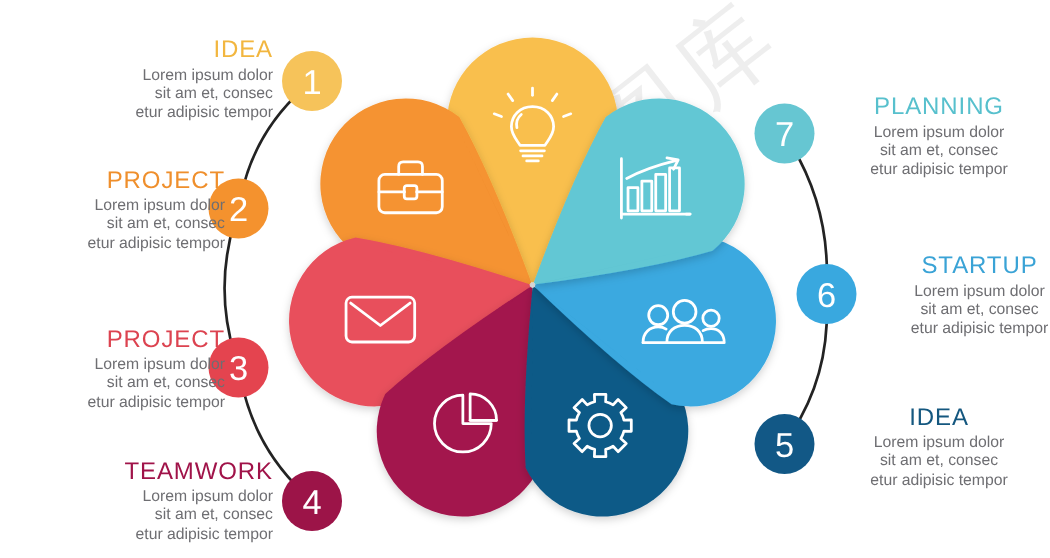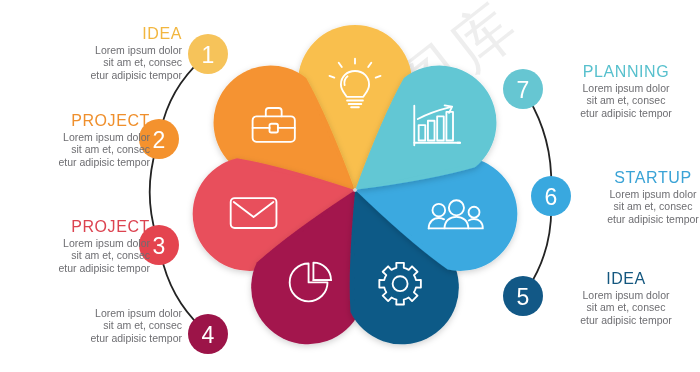--- a/index.html
+++ b/index.html
@@ -196,20 +196,21 @@
       </div>
       <div class="label-block left" style="left: 0px; top: 219px;">
         <p class="label-title" style="color: rgb(220, 67, 80); padding-left: 35px;">PROJECT</p>
         <p class="label-body">
           <span>Lorem ipsum dolor</span>
           <span>sit am et, consec</span>
           <span>etur adipisic tempor</span>
         </p>
       </div>
       <div class="label-block left" style="left: 32px; top: 307px;">
+        <p class="label-title" style="color: rgb(160, 19, 73);">TEAMWORK</p>
         <p class="label-body">
           <span>Lorem ipsum dolor</span>
           <span>sit am et, consec</span>
           <span>etur adipisic tempor</span>
         </p>
       </div>
       <div class="label-block right" style="left: 551px; top: 271px;">
         <p class="label-title" style="color: rgb(20, 87, 127);">IDEA</p>
         <p class="label-body">
           <span>Lorem ipsum dolor</span>

